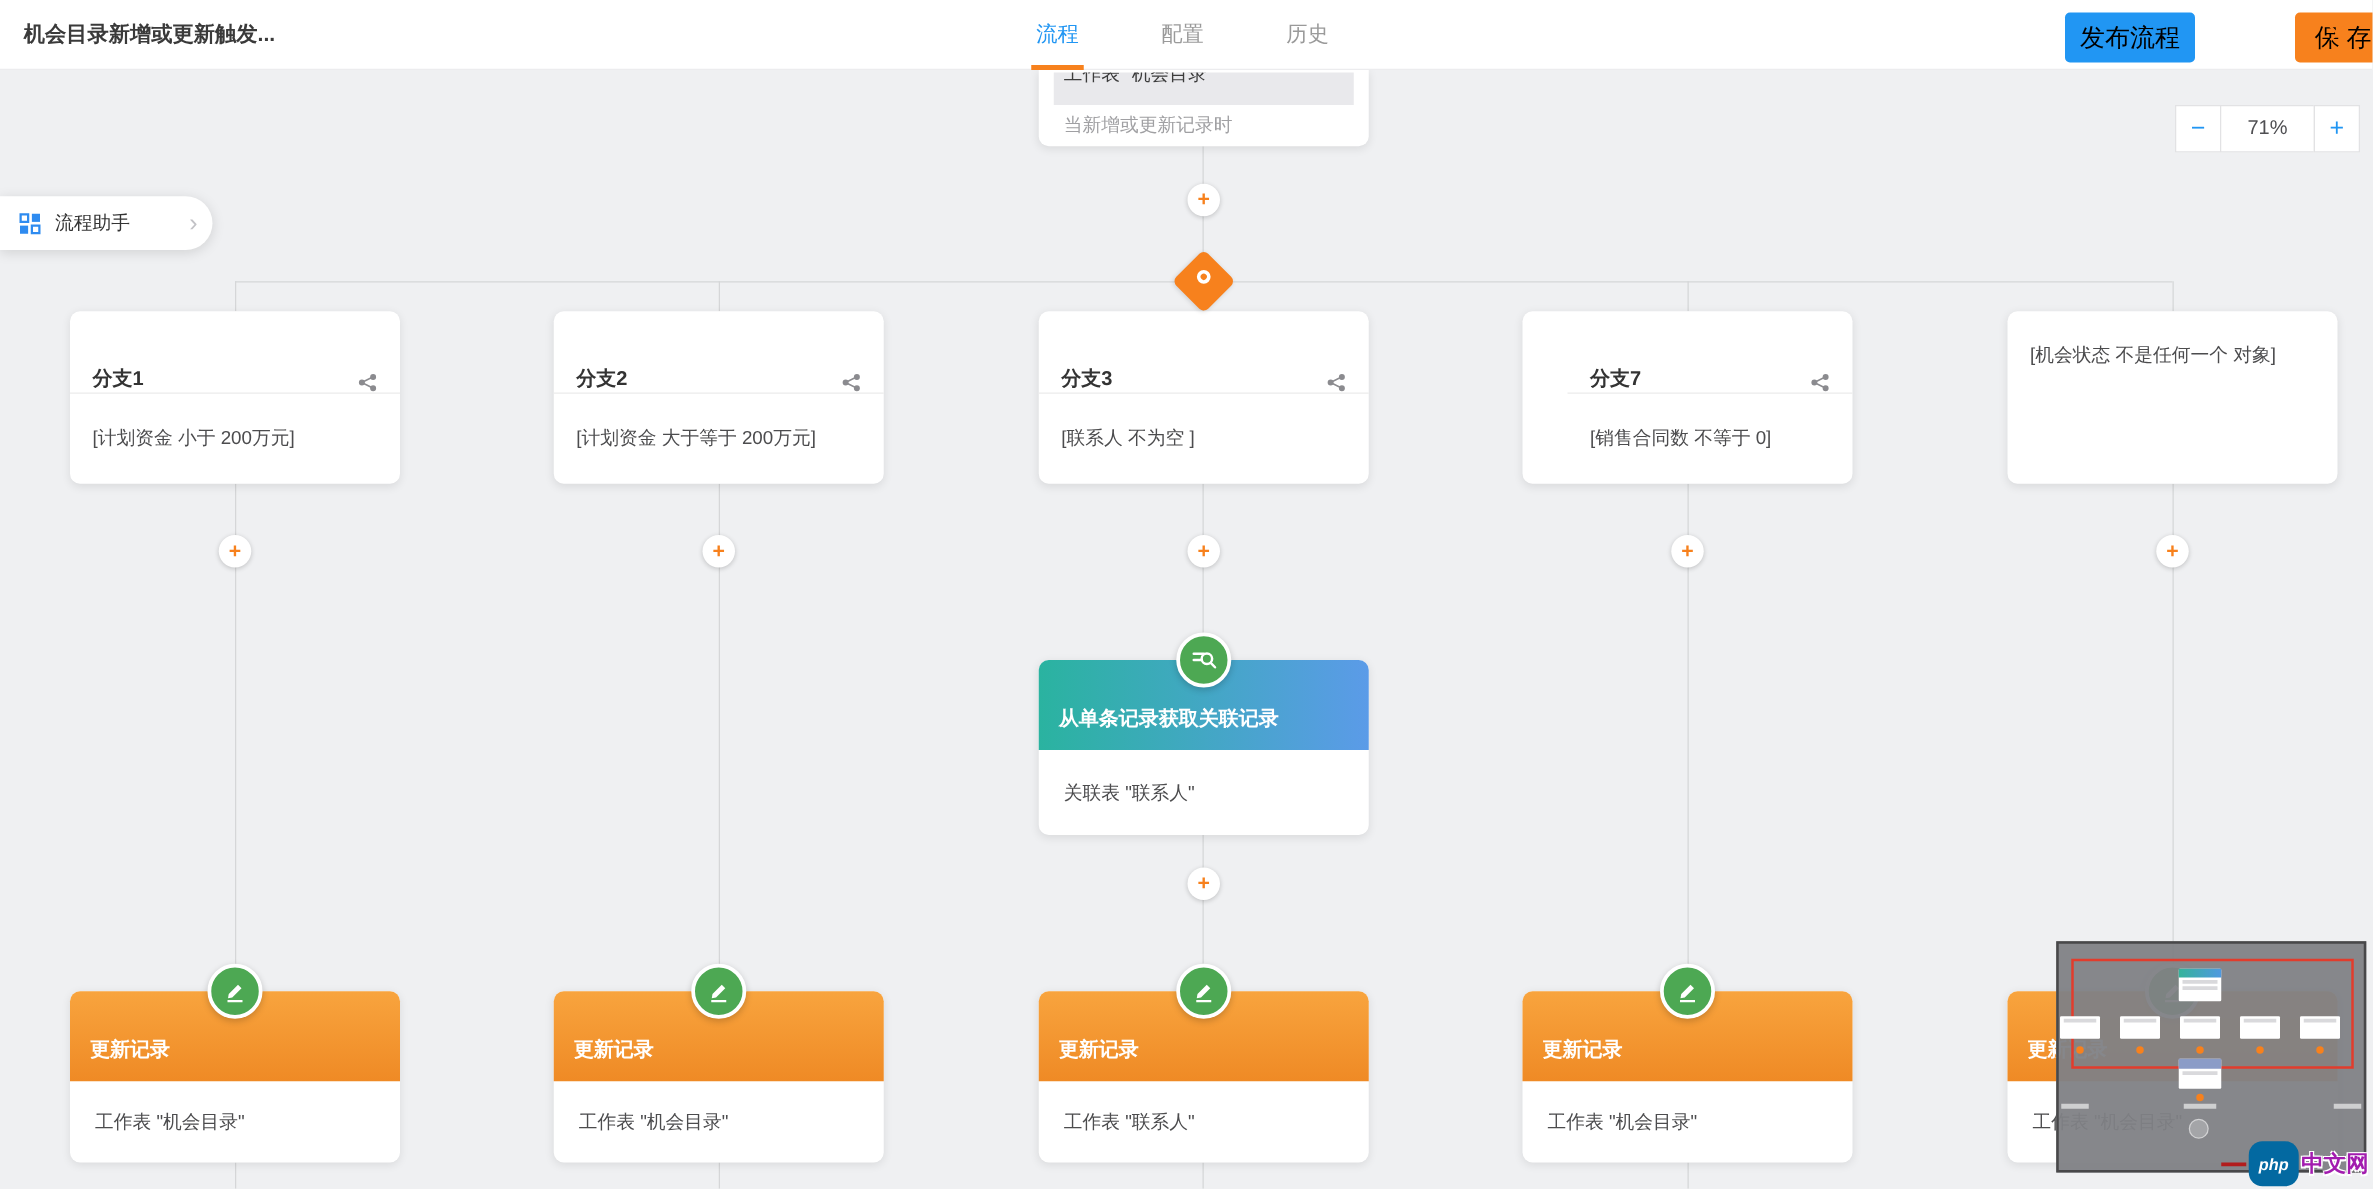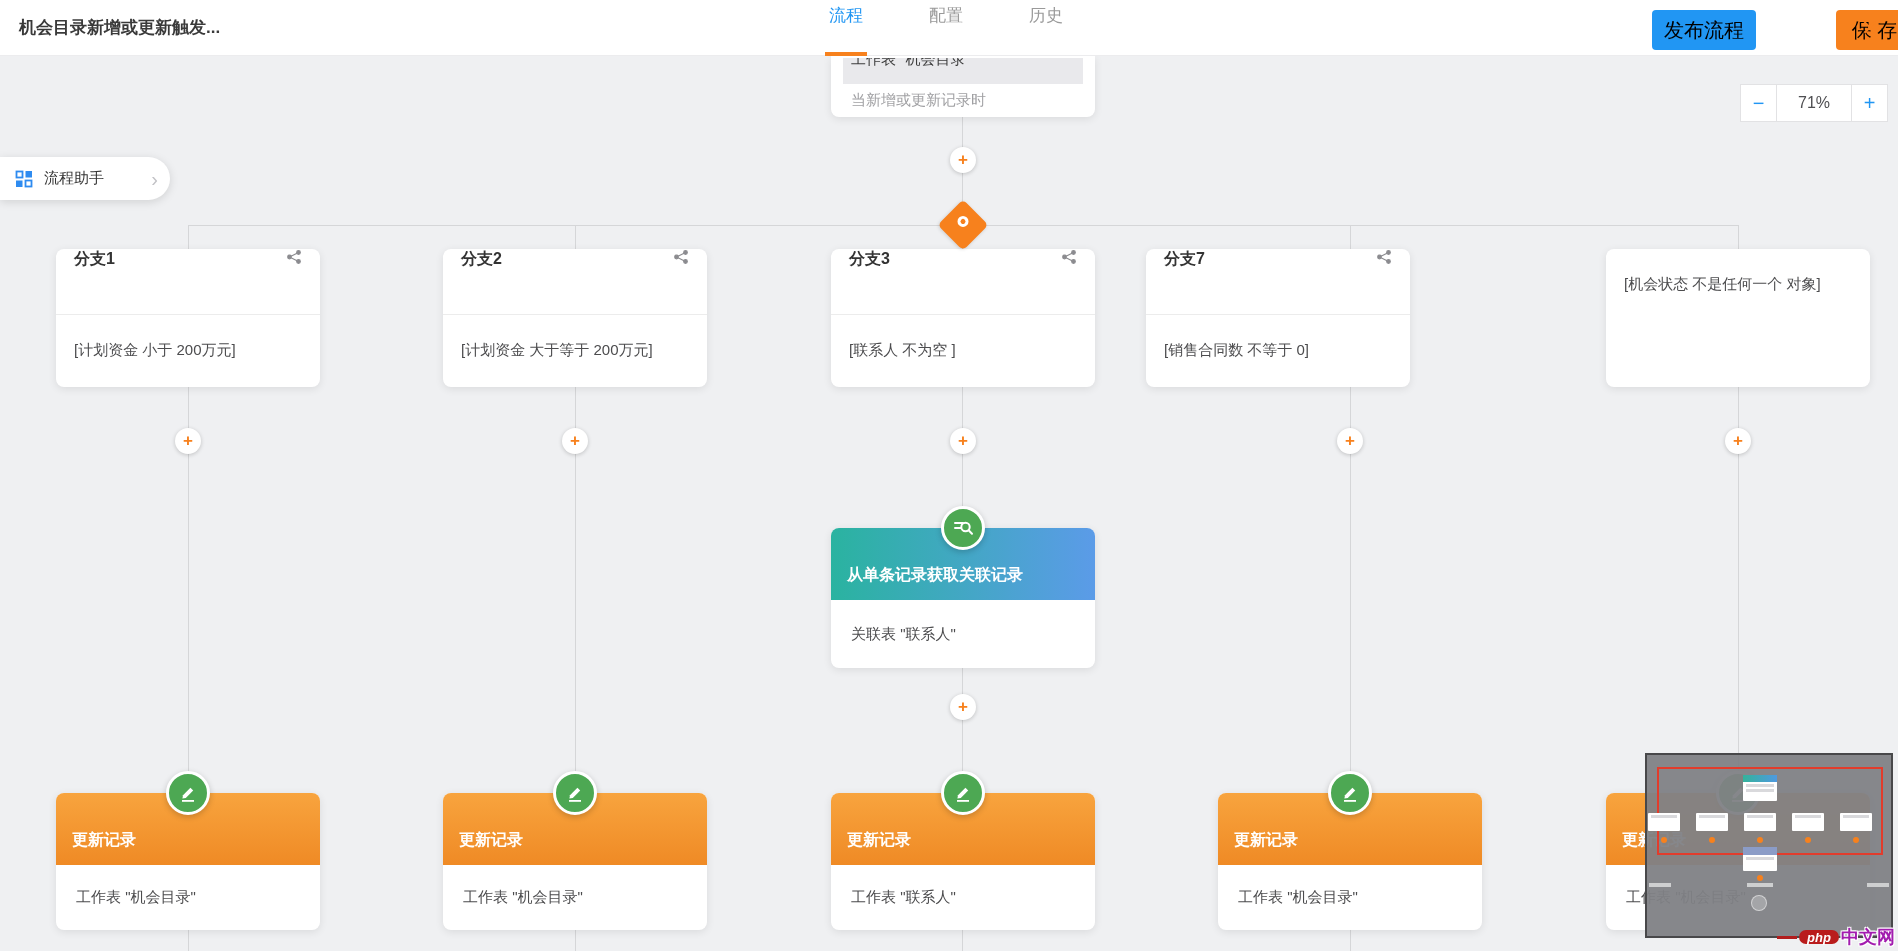--- a/index.html
+++ b/index.html
@@ -12,21 +12,21 @@
     --update-orange-dark:#ef8a25;
     --minimap-red:#e23c2c;
     --line:#d5d6d8;
   }
   *{box-sizing:border-box;margin:0;padding:0;font-family:"Liberation Sans","DejaVu Sans",sans-serif;}
   html,body{width:1898px;height:951px;overflow:hidden;background:#eff0f2;position:relative;}
 
   
   .topbar{position:absolute;left:0;top:0;width:1898px;height:56px;background:#fff;z-index:50;border-bottom:1px solid #ececee;}
   .tb-title{position:absolute;left:19px;top:0;line-height:56px;font-size:17px;font-weight:bold;color:#3a3a3a;}
-  .tabs{position:absolute;left:796px;top:0;height:44px;display:flex;align-items:flex-end;}
+  .tabs{position:absolute;left:796px;top:0;height:44px;display:flex;}
   .tab{width:100px;text-align:center;line-height:56px;font-size:17px;color:#9a9a9a;cursor:pointer;}
   .tab.active{color:var(--accent-blue);}
   .tab-underline{position:absolute;left:825px;top:52px;width:42px;height:4px;background:var(--accent-orange);}
   .btn{position:absolute;top:10px;height:40px;border:none;border-radius:4px;color:#000000;font-size:20px;cursor:pointer;}
   .btn-publish{left:1652px;width:104px;background:var(--accent-blue);}
   .btn-save{left:1836px;width:77px;background:var(--accent-orange);}
   .tb-close{position:absolute;left:1861px;top:14px;font-size:21px;color:var(--accent-orange);cursor:pointer;line-height:28px;}
 
   
   .zoomctl{position:absolute;left:1740px;top:84px;display:flex;z-index:20;}
@@ -48,21 +48,21 @@
   .card{position:absolute;width:264px;background:#fff;border-radius:8px;box-shadow:0 2px 8px rgba(0,0,0,.09);cursor:pointer;}
 
   
   .trigger{left:831px;top:56px;height:61px;border-radius:0 0 8px 8px;}
   .trigger-band{margin:2px 12px 0;height:26px;background:#e9e9ec;overflow:hidden;position:relative;}
   .trigger-band span{position:absolute;left:8px;top:-8px;font-size:15px;color:#3c3c3c;white-space:nowrap;}
   .trigger-sub{height:33px;display:flex;align-items:center;padding-left:20px;font-size:15px;color:#a0a0a3;}
 
   
   .branch{top:249px;height:138px;}
-  .branch-head{height:66px;display:flex;align-items:flex-start;justify-content:space-between;padding:0 18px;border-bottom:1px solid #ececec;}
+  .branch-head{height:66px;display:flex;align-items:flex-end;justify-content:space-between;padding:0 18px;border-bottom:1px solid #ececec;}
   .branch-title{font-size:16px;font-weight:bold;color:#333;}
   .share{display:flex;align-items:center;cursor:pointer;}
   .branch-body{height:71px;display:flex;align-items:center;padding:0 18px;font-size:15px;color:#4c4c4e;}
 
   
   .action-head{display:flex;align-items:flex-end;padding:0 0 14px 16px;color:#fff;font-size:16px;font-weight:bold;border-radius:8px 8px 0 0;}
   .action-body{display:flex;align-items:center;padding-left:20px;font-size:15px;color:#4c4c4e;}
   .relation{left:831px;top:528px;height:140px;}
   .relation .action-head{height:72px;background:linear-gradient(90deg,var(--relation-teal),var(--relation-blue));}
   .relation .action-body{height:68px;}
@@ -87,21 +87,21 @@
   .mm-node{position:absolute;background:#fff;border-radius:1px;}
   .mm-head{height:7px;}
   .mm-dot{position:absolute;width:6px;height:6px;border-radius:50%;background:var(--accent-orange);}
   .mm-dash{position:absolute;height:4px;background:rgba(255,255,255,.6);}
   .mm-end{position:absolute;left:104px;top:140px;width:16px;height:16px;border-radius:50%;background:rgba(255,255,255,.25);border:1px solid rgba(255,255,255,.5);}
   .mm-row{height:3px;background:#d9d9dc;margin:2px 3px 0;}
 
   
   .watermark{position:absolute;right:3px;bottom:2px;display:flex;align-items:center;gap:2px;z-index:40;}
   .wm-line{width:20px;height:3px;background:#b21d1d;}
-  .wm-badge{width:40px;height:14px;border-radius:11px;background:#b91c1c;color:#fff;font-size:13px;font-weight:bold;
+  .wm-badge{width:40px;height:36px;border-radius:11px;background:#0369a1;color:#fff;font-size:13px;font-weight:bold;
     font-style:italic;display:flex;align-items:center;justify-content:center;}
   .wm-text{font-size:18px;font-weight:900;color:#a21caf;text-shadow:1px 1px 0 #fff,-1px -1px 0 #fff,1px -1px 0 #fff,-1px 1px 0 #fff;}
 </style>
 </head>
 <body>
 
 <div class="line" style="left:962px;top:117px;width:1px;height:90px;"></div>
 <div class="line" style="left:188px;top:225px;width:1550px;height:1px;"></div>
 <div class="line" style="left:188px;top:225px;width:1px;height:24px;"></div>
 <div class="line" style="left:575px;top:225px;width:1px;height:24px;"></div>
@@ -199,21 +199,21 @@
             <circle cx="3.5" cy="8" r="1.8"></circle>
             <circle cx="12.5" cy="3.5" r="1.8"></circle>
             <circle cx="12.5" cy="12.5" r="1.8"></circle>
           </g>
         </svg>
     </span>
   </div>
   <div class="branch-body">[联系人 不为空 ]</div>
 </div>
 
-<div class="card branch" style="left:1146px;">
+<div class="card branch" style="left:1218px;padding-left:36px;">
   <div class="branch-head">
     <span class="branch-title">分支7</span>
     <span class="share">
       <svg width="16" height="16" viewBox="0 0 16 16">
           <g stroke="#8b8b8f" stroke-width="1.2" fill="#8b8b8f">
             <line x1="5" y1="7.2" x2="11" y2="4.2"></line>
             <line x1="5" y1="8.8" x2="11" y2="11.8"></line>
             <circle cx="3.5" cy="8" r="1.8"></circle>
             <circle cx="12.5" cy="3.5" r="1.8"></circle>
             <circle cx="12.5" cy="12.5" r="1.8"></circle>

